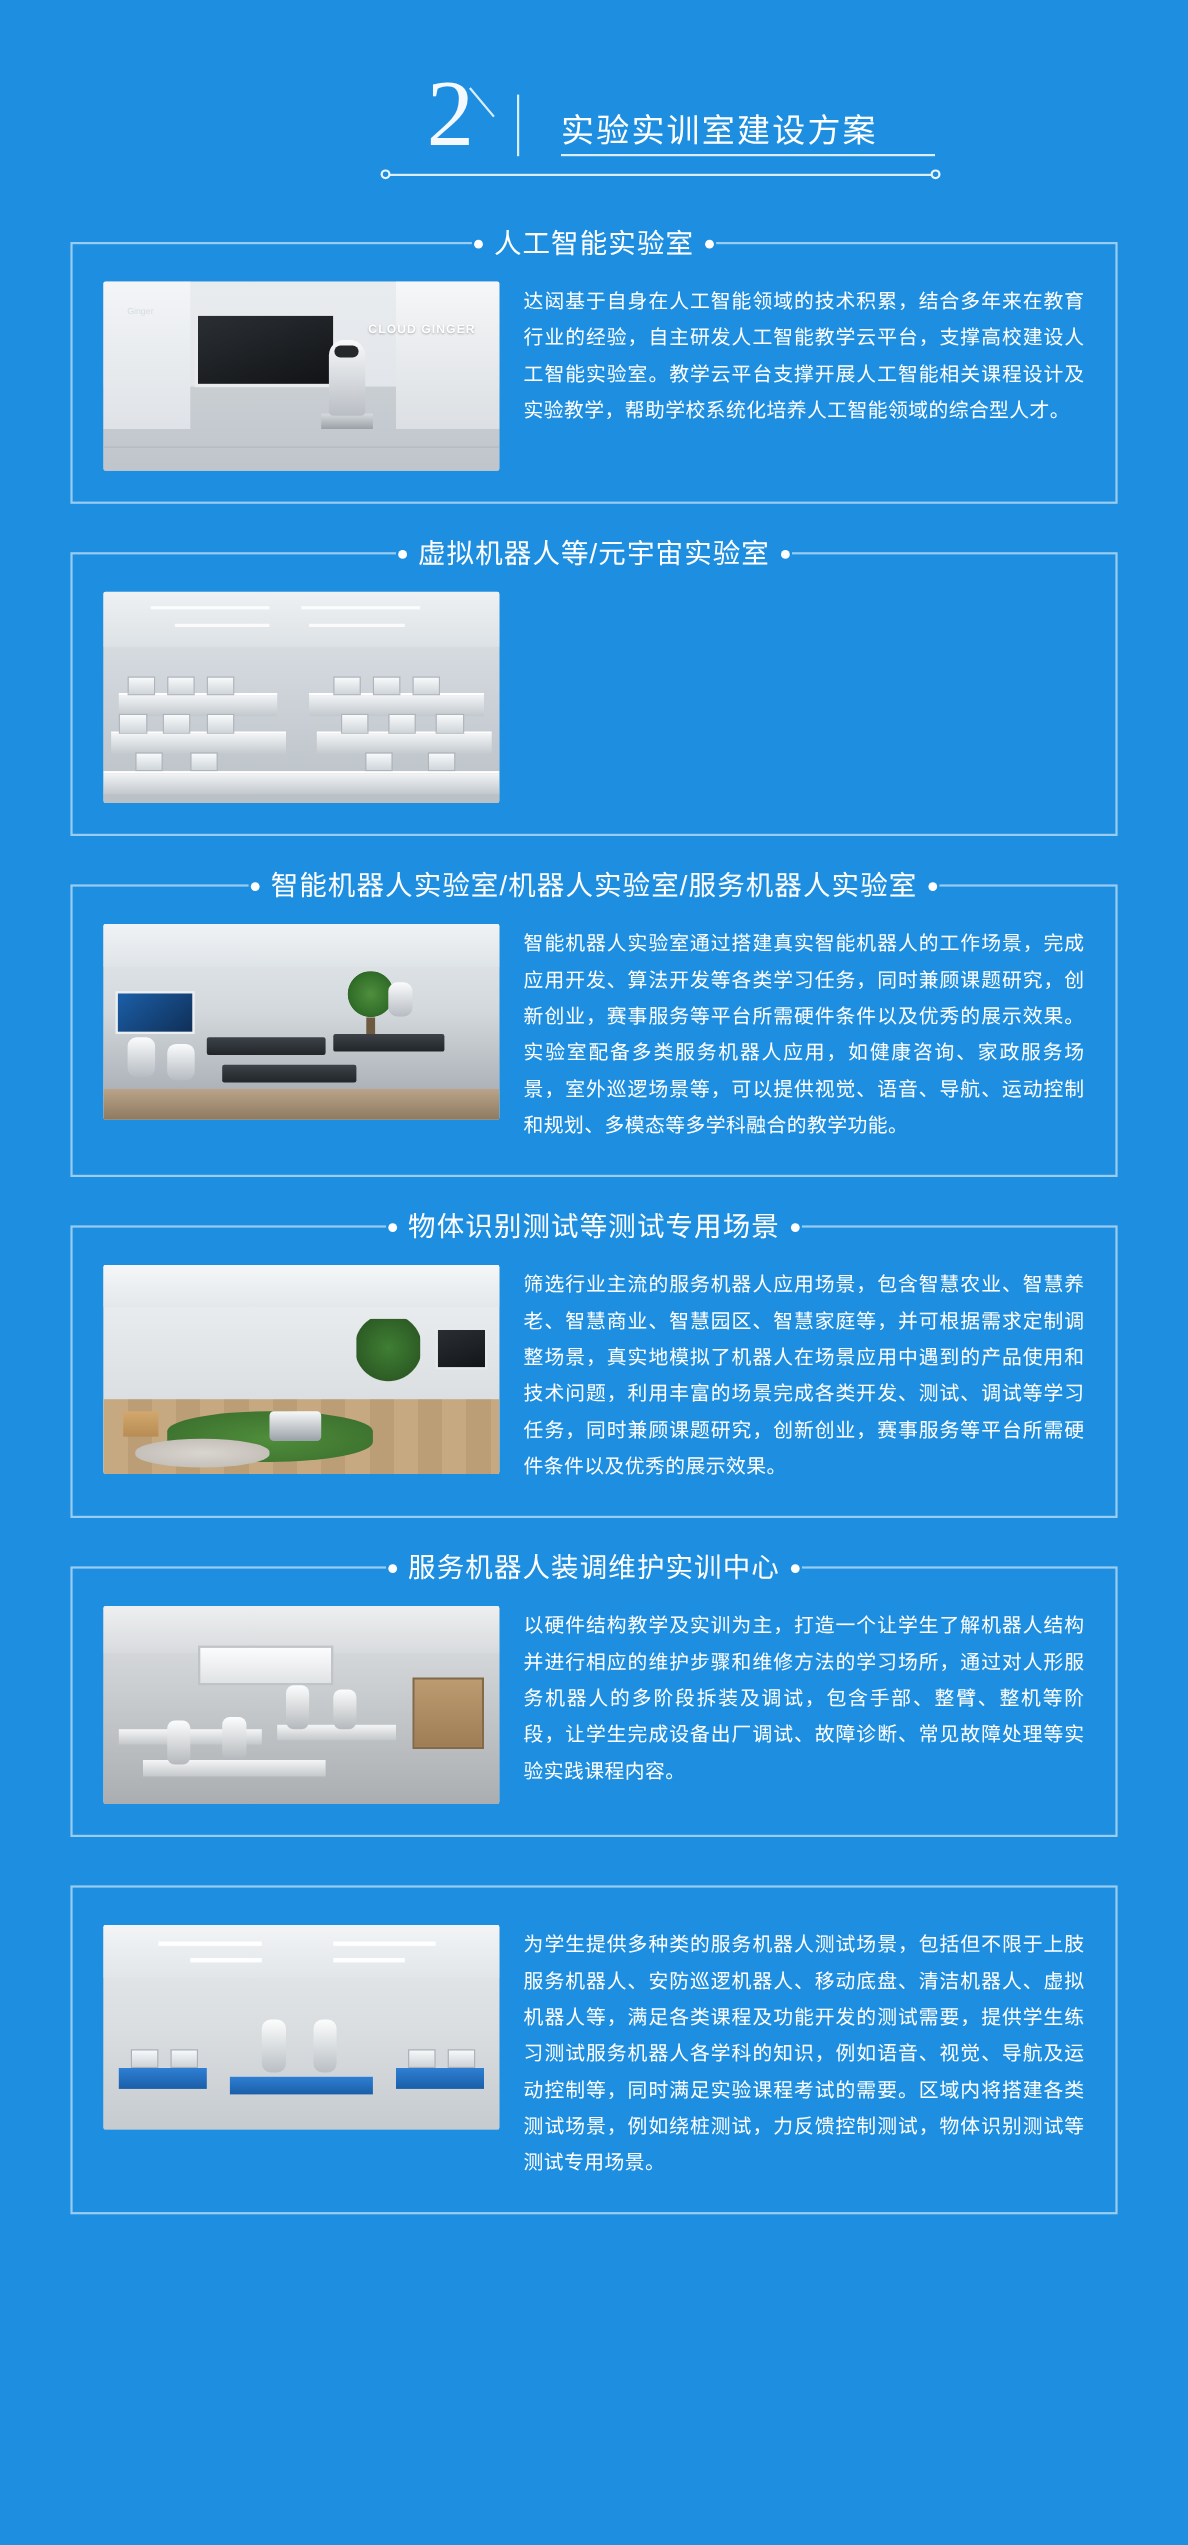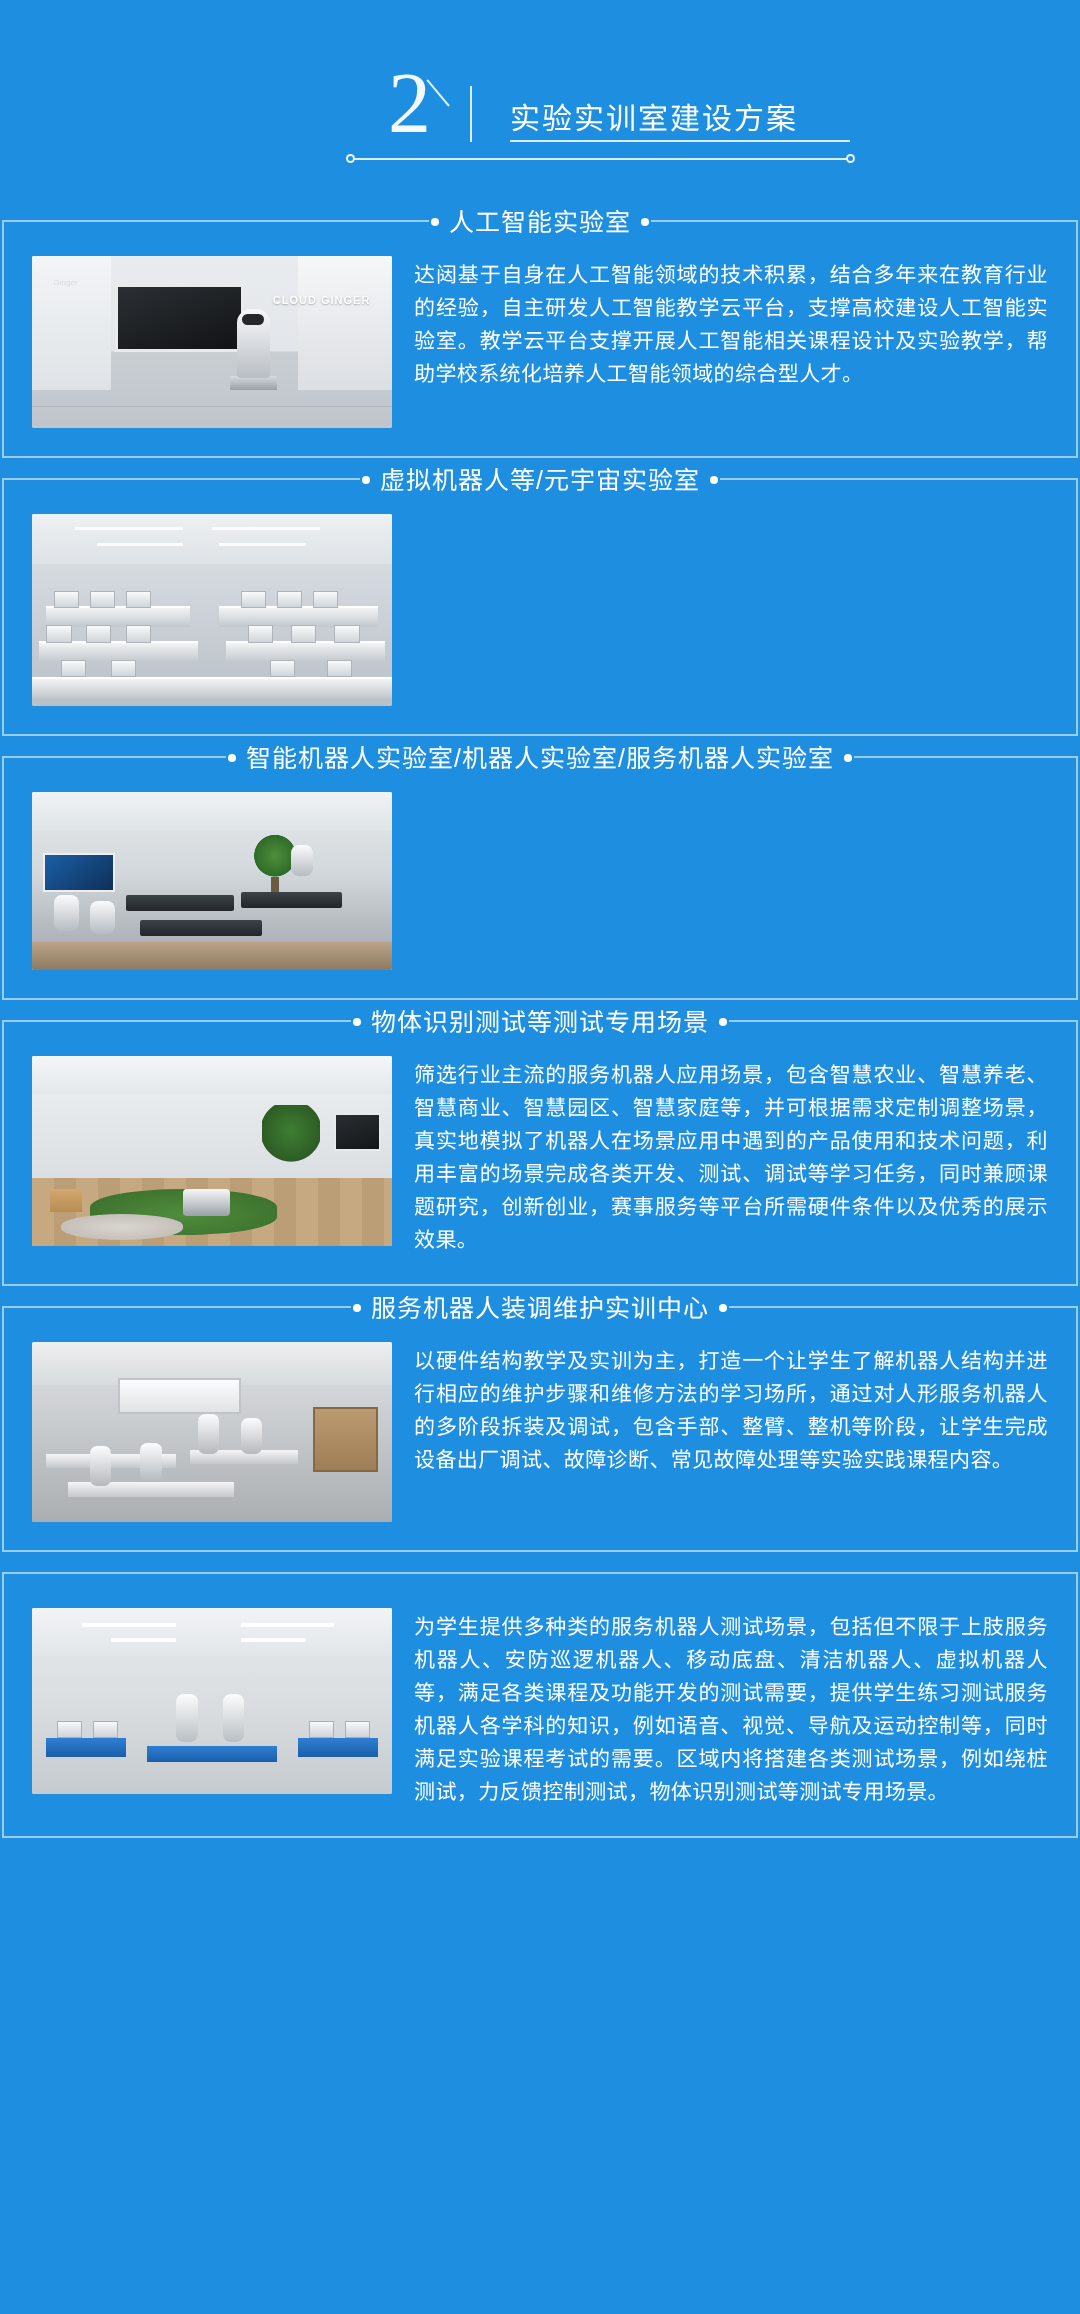--- a/index.html
+++ b/index.html
@@ -90,22 +90,22 @@
     border: 2px solid rgba(255,255,255,0.9);
     background: #1e8fe0;
     top: 104px;
   }
   .hdr-dot.left  { left: 216px; }
   .hdr-dot.right { left: 716px; }
 
   
   .section {
     position: relative;
-    width: 1076px;
-    margin: 0 auto 20px auto;
+    width: 952px;
+    margin: 0 auto 44px auto;
     border: 2px solid rgba(255,255,255,0.55);
     padding: 34px 28px 28px 28px;
     min-height: 200px;
   }
   .sec-title-wrap {
     position: absolute;
     top: -17px;
     left: 0;
     width: 100%;
     text-align: center;
@@ -145,21 +145,21 @@
     width: 360px;
     border-radius: 2px;
     position: relative;
     overflow: hidden;
     background: #cfd4d8;
   }
   .photo .scene { position: absolute; inset: 0; }
   .desc {
     flex: 1 1 auto;
     color: #ffffff;
-    font-size: 21px;
+    font-size: 18px;
     line-height: 33px;
     text-align: justify;
     letter-spacing: 0.4px;
     padding-top: 2px;
   }
 
   
   .scene { width: 100%; height: 100%; }
 
   
@@ -338,20 +338,21 @@
         <div class="plant"></div>
           <div class="trunk"></div>
         <div class="desk" style="left:26%; top:58%; width:30%; height:9%;"></div>
         <div class="desk" style="left:58%; top:56%; width:28%; height:9%;"></div>
         <div class="desk" style="left:30%; top:72%; width:34%; height:9%;"></div>
         <div class="bot" style="left:6%;  top:58%; width:7%;  height:20%;"></div>
         <div class="bot" style="left:16%; top:61%; width:7%;  height:19%;"></div>
         <div class="bot" style="left:72%; top:30%; width:6%;  height:17%;"></div>
       </div>
     </div>
+    <div class="desc">智能机器人实验室通过搭建真实智能机器人的工作场景，完成应用开发、算法开发等各类学习任务，同时兼顾课题研究，创新创业，赛事服务等平台所需硬件条件以及优秀的展示效果。实验室配备多类服务机器人应用，如健康咨询、家政服务场景，室外巡逻场景等，可以提供视觉、语音、导航、运动控制和规划、多模态等多学科融合的教学功能。</div>
   </div>
 </div>
 
 <div class="section">
   <div class="sec-title-wrap">
     <span class="sec-title">物体识别测试等测试专用场景</span>
   </div>
   <div class="sec-body">
     <div class="photo" style="height:190px">
       <div class="scene s4">

